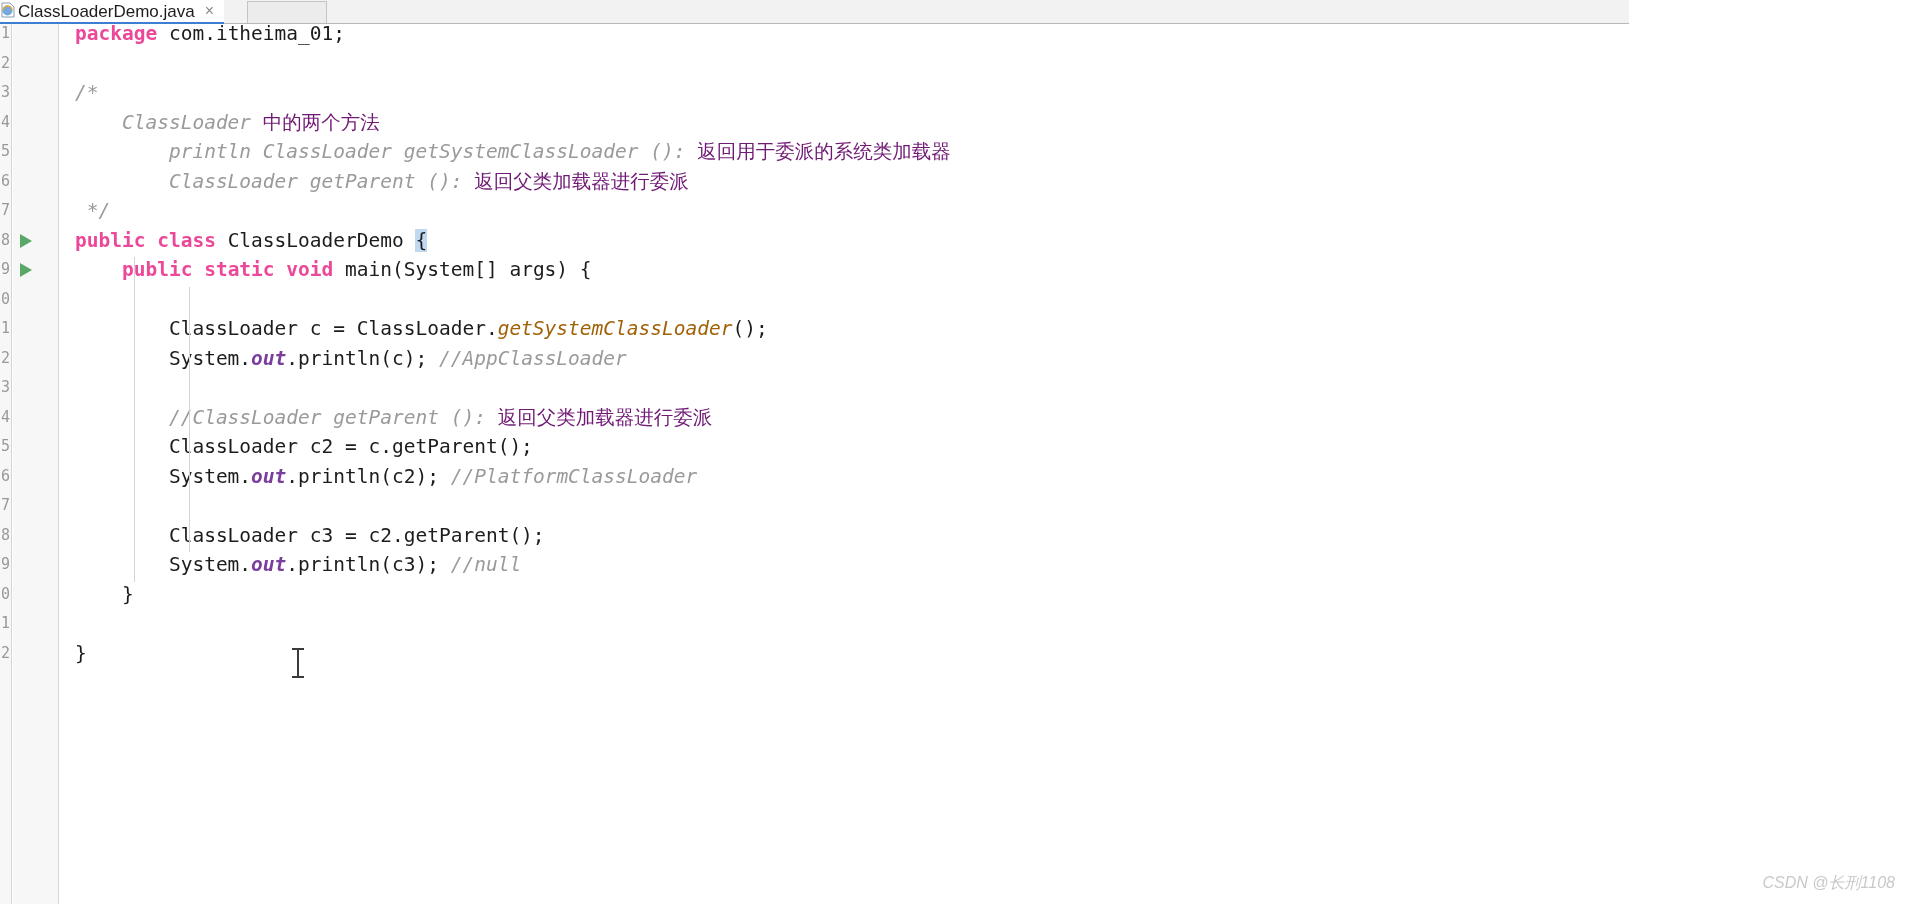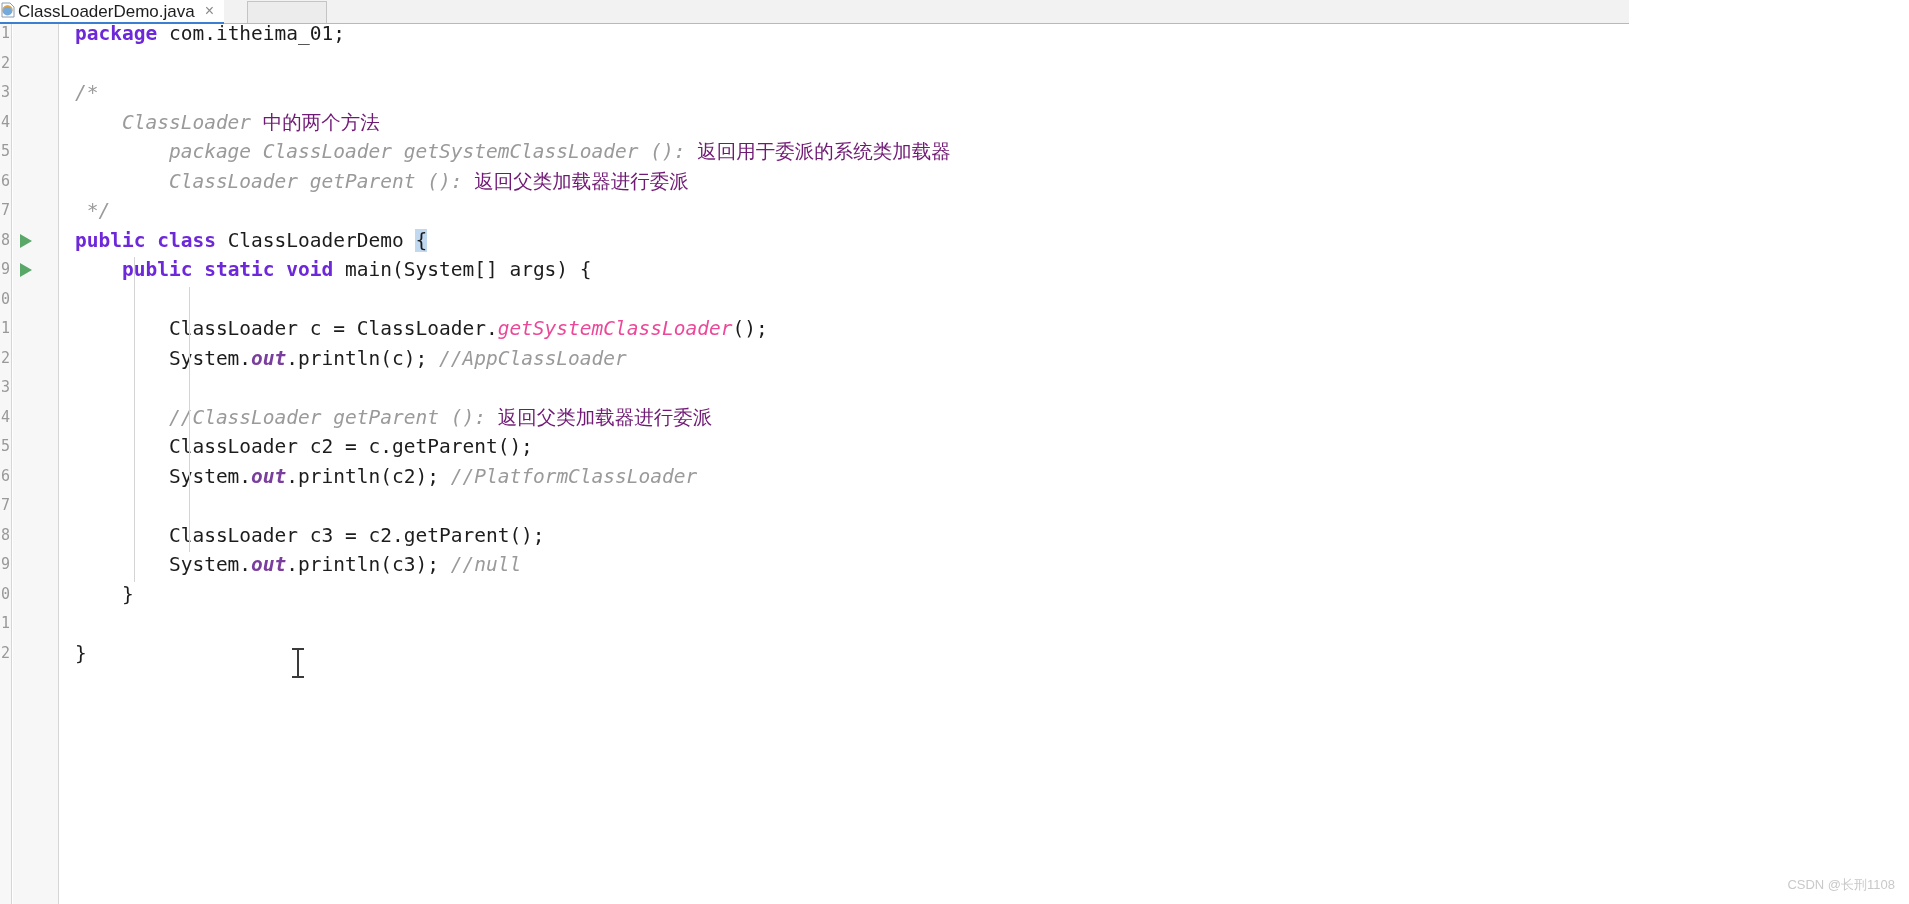--- a/index.html
+++ b/index.html
@@ -192,26 +192,26 @@
   }
 
   
   .indent-guide {
     position: absolute;
     width: 1px;
     background: #d4d4d4;
   }
 
   
-  .kw      { color: #6d28d9; font-weight: bold; }
+  .kw      { color: #ec4899; font-weight: bold; }
   .cmt     { color: #9a9a9a; font-style: italic; }
   .cmt-cn  { color: #701a75; font-style: normal;
              font-family: "DejaVu Sans", sans-serif; text-align: right; }
   .ident   { color: #1c1c1c; }
-  .stat    { color: #ec4899; font-style: italic; margin-top: 28px; }
+  .stat    { color: #a16207; font-style: italic; margin-top: 28px; }
   .field   { color: #7a3e9d; font-weight: bold; font-style: italic; }
   .brace-hl{ background: #c0d8f0; }
 
   
   .ibeam {
     position: absolute;
     width: 12px; height: 30px;
   }
   .ibeam::before {
     content: "";
@@ -227,23 +227,24 @@
     width: 12px; height: 2px;
     background: #3a3a3a;
     box-shadow: 0 28px 0 0 #3a3a3a;
   }
 
   
   .watermark {
     position: absolute;
     right: 14px; bottom: 10px;
     font-family: "Liberation Sans", sans-serif;
-    font-size: 13px;
+    font-size: 16px;
     color: #c9c9c9;
     white-space: nowrap;
+    font-style: italic;
   }
 </style>
 </head>
 <body>
 
 <div id="app">
 
   <div class="tabbar">
     <div class="tab">
       <svg class="tab-file-icon" viewBox="0 0 14 16">
@@ -296,21 +297,21 @@
         <div class="fold-end" style="top: 562.5px;"></div>
       </div>
 
     <div class="gutter-sep"></div>
 
     <div class="code" id="code">
         <div class="line" style="top: -5px;"><span class="kw">package</span><span class="ident"> com.itheima_01;</span></div>
         <div class="line" style="top: 24.5px;"></div>
         <div class="line" style="top: 54px;"><span class="cmt">/*</span></div>
         <div class="line" style="top: 83.5px;"><span class="cmt">    ClassLoader </span><span class="cmt-cn">中的两个方法</span></div>
-        <div class="line" style="top: 113px;"><span class="cmt">        package ClassLoader getSystemClassLoader (): </span><span class="cmt-cn">返回用于委派的系统类加载器</span></div>
+        <div class="line" style="top: 113px;"><span class="cmt">        println ClassLoader getSystemClassLoader (): </span><span class="cmt-cn">返回用于委派的系统类加载器</span></div>
         <div class="line" style="top: 142.5px;"><span class="cmt">        ClassLoader getParent (): </span><span class="cmt-cn">返回父类加载器进行委派</span></div>
         <div class="line" style="top: 172px;"><span class="cmt"> */</span></div>
         <div class="line" style="top: 201.5px;"><span class="kw">public class</span><span class="ident"> ClassLoaderDemo </span><span class="brace-hl">{</span></div>
         <div class="line" style="top: 231px;"><span class="ident">    </span><span class="kw">public static void</span><span class="ident"> main(System[] args) {</span></div>
         <div class="line" style="top: 290px;"><span class="ident">        ClassLoader c = ClassLoader.</span><span class="stat">getSystemClassLoader</span><span class="ident">();</span></div>
         <div class="line" style="top: 319.5px;"><span class="ident">        System.</span><span class="field">out</span><span class="ident">.println(c); </span><span class="cmt">//AppClassLoader</span></div>
         <div class="line" style="top: 349px;"></div>
         <div class="line" style="top: 378.5px;"><span class="cmt">        //ClassLoader getParent (): </span><span class="cmt-cn">返回父类加载器进行委派</span></div>
         <div class="line" style="top: 408px;"><span class="ident">        ClassLoader c2 = c.getParent();</span></div>
         <div class="line" style="top: 437.5px;"><span class="ident">        System.</span><span class="field">out</span><span class="ident">.println(c2); </span><span class="cmt">//PlatformClassLoader</span></div>

